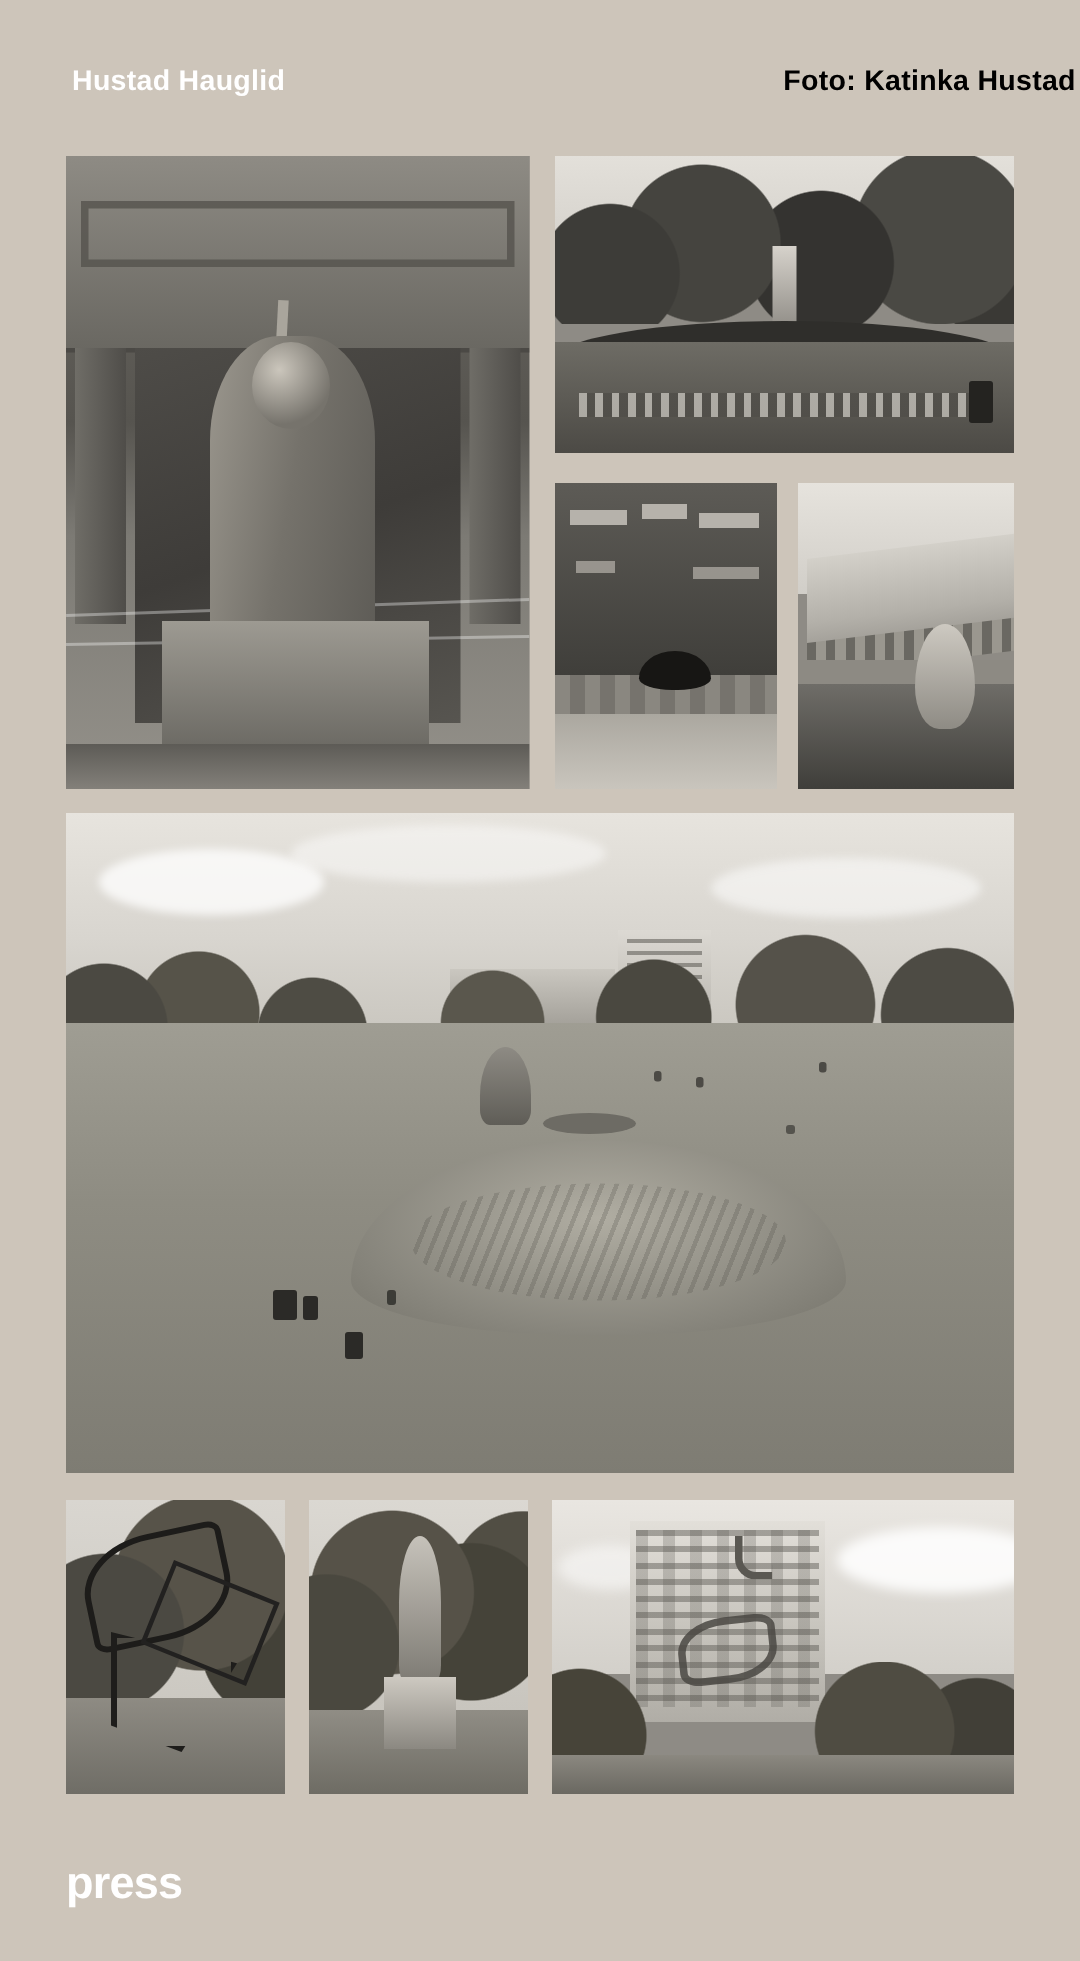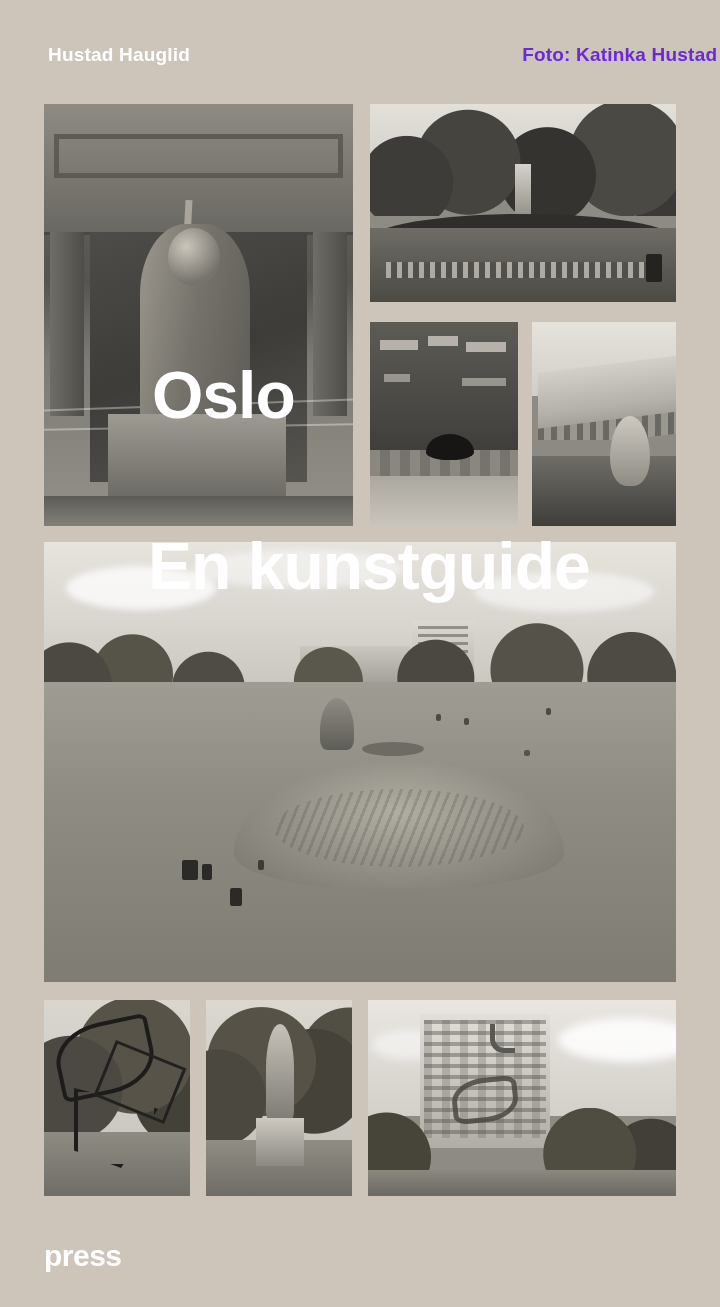--- a/index.html
+++ b/index.html
@@ -30,21 +30,21 @@
     display: flex;
   }
   .credit-author {
     color: #ffffff;
     font-size: 19px;
     font-weight: bold;
     letter-spacing: 0.2px;
     white-space: nowrap;
   }
   .credit-photo {
-    color: #6d28d9;
+    color: #000000;
     font-size: 19px;
     font-weight: bold;
     letter-spacing: 0.2px;
     white-space: nowrap;
     margin-left: 332px;
   }
 
   
   .photo {
     position: absolute;
@@ -496,18 +496,16 @@
     <div class="sky"></div>
     <div class="cloud2" style="left:190px;top:18px;width:140px;height:44px;"></div>
     <div class="cloud2" style="left:4px;top:30px;width:70px;height:30px;opacity:.6;"></div>
     <div class="block"></div>
     <div class="glyph"></div>
     <div class="glyph2"></div>
     <div class="trees"></div>
     <div class="lawn" style="position:absolute;left:0;right:0;bottom:0;"></div>
   </div>
 
-  <div class="title-oslo">Oslo</div>
-  <div class="title-sub">En kunstguide</div>
 
   <div class="publisher">press</div>
 
 </div>
 
 </body></html>

